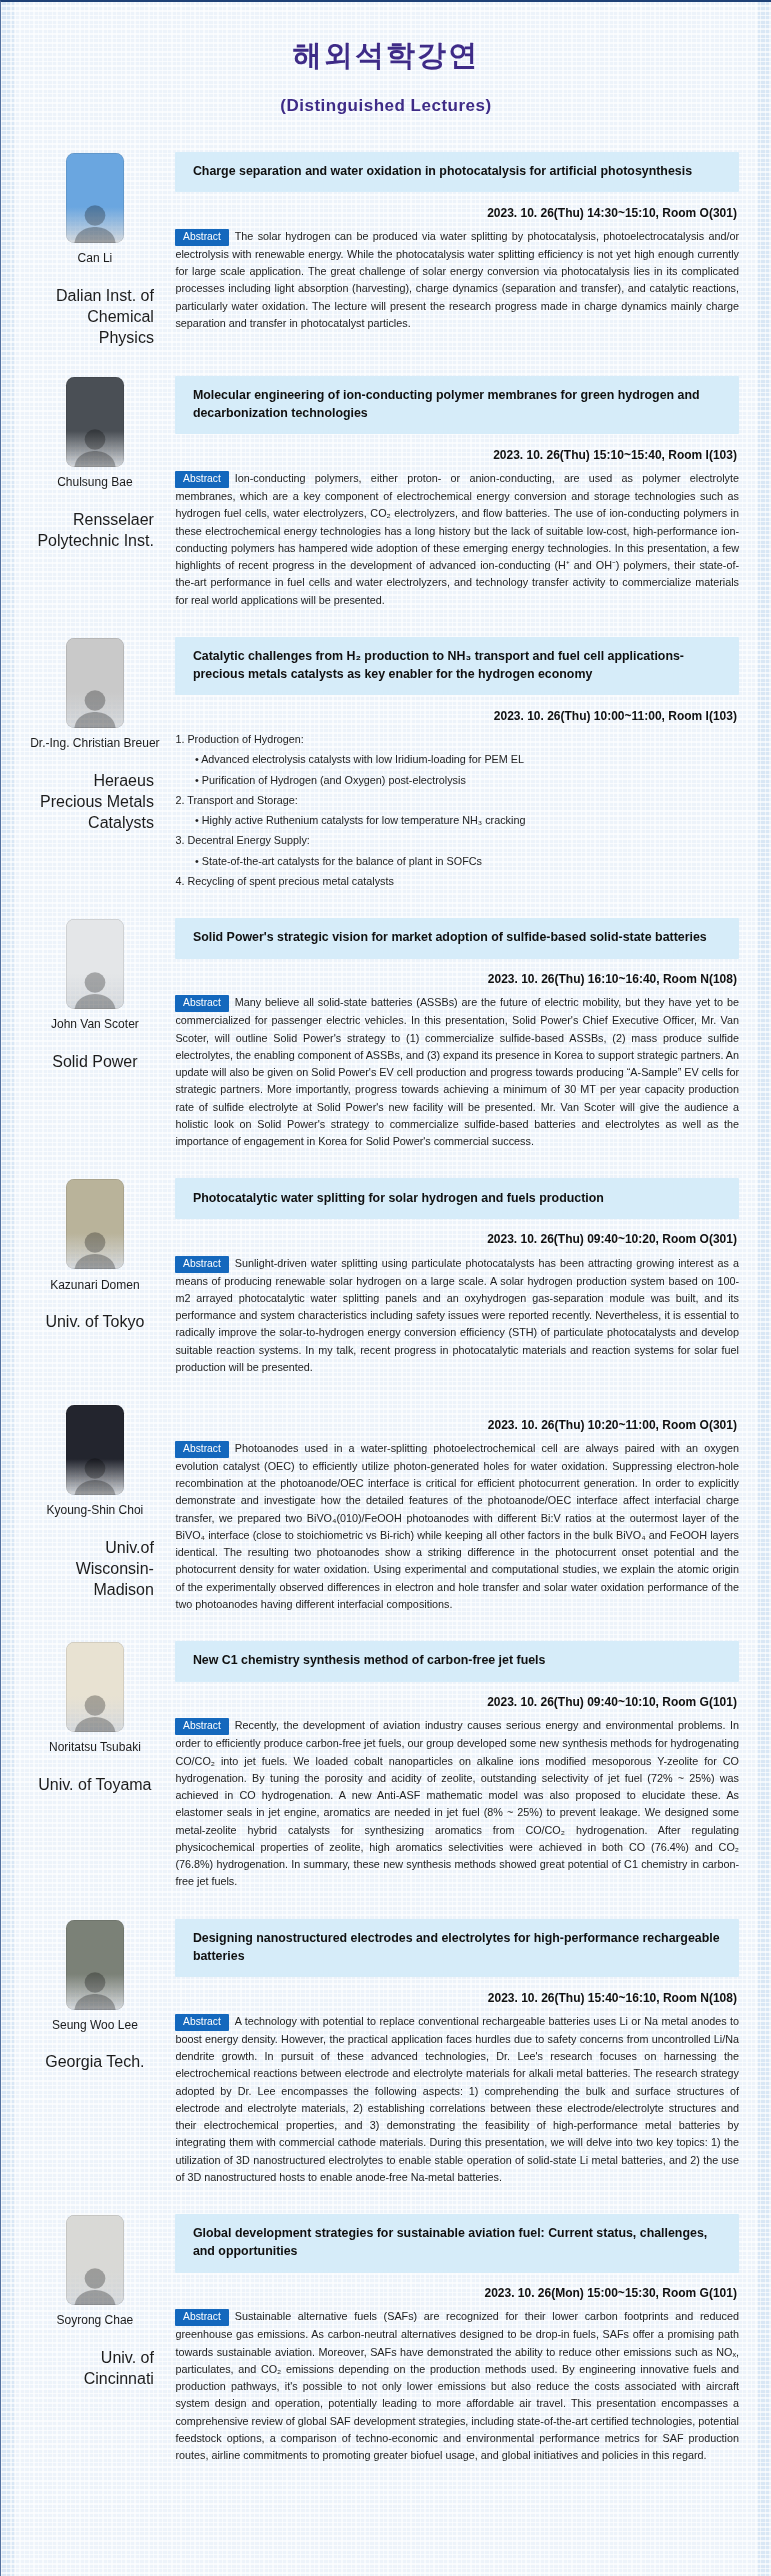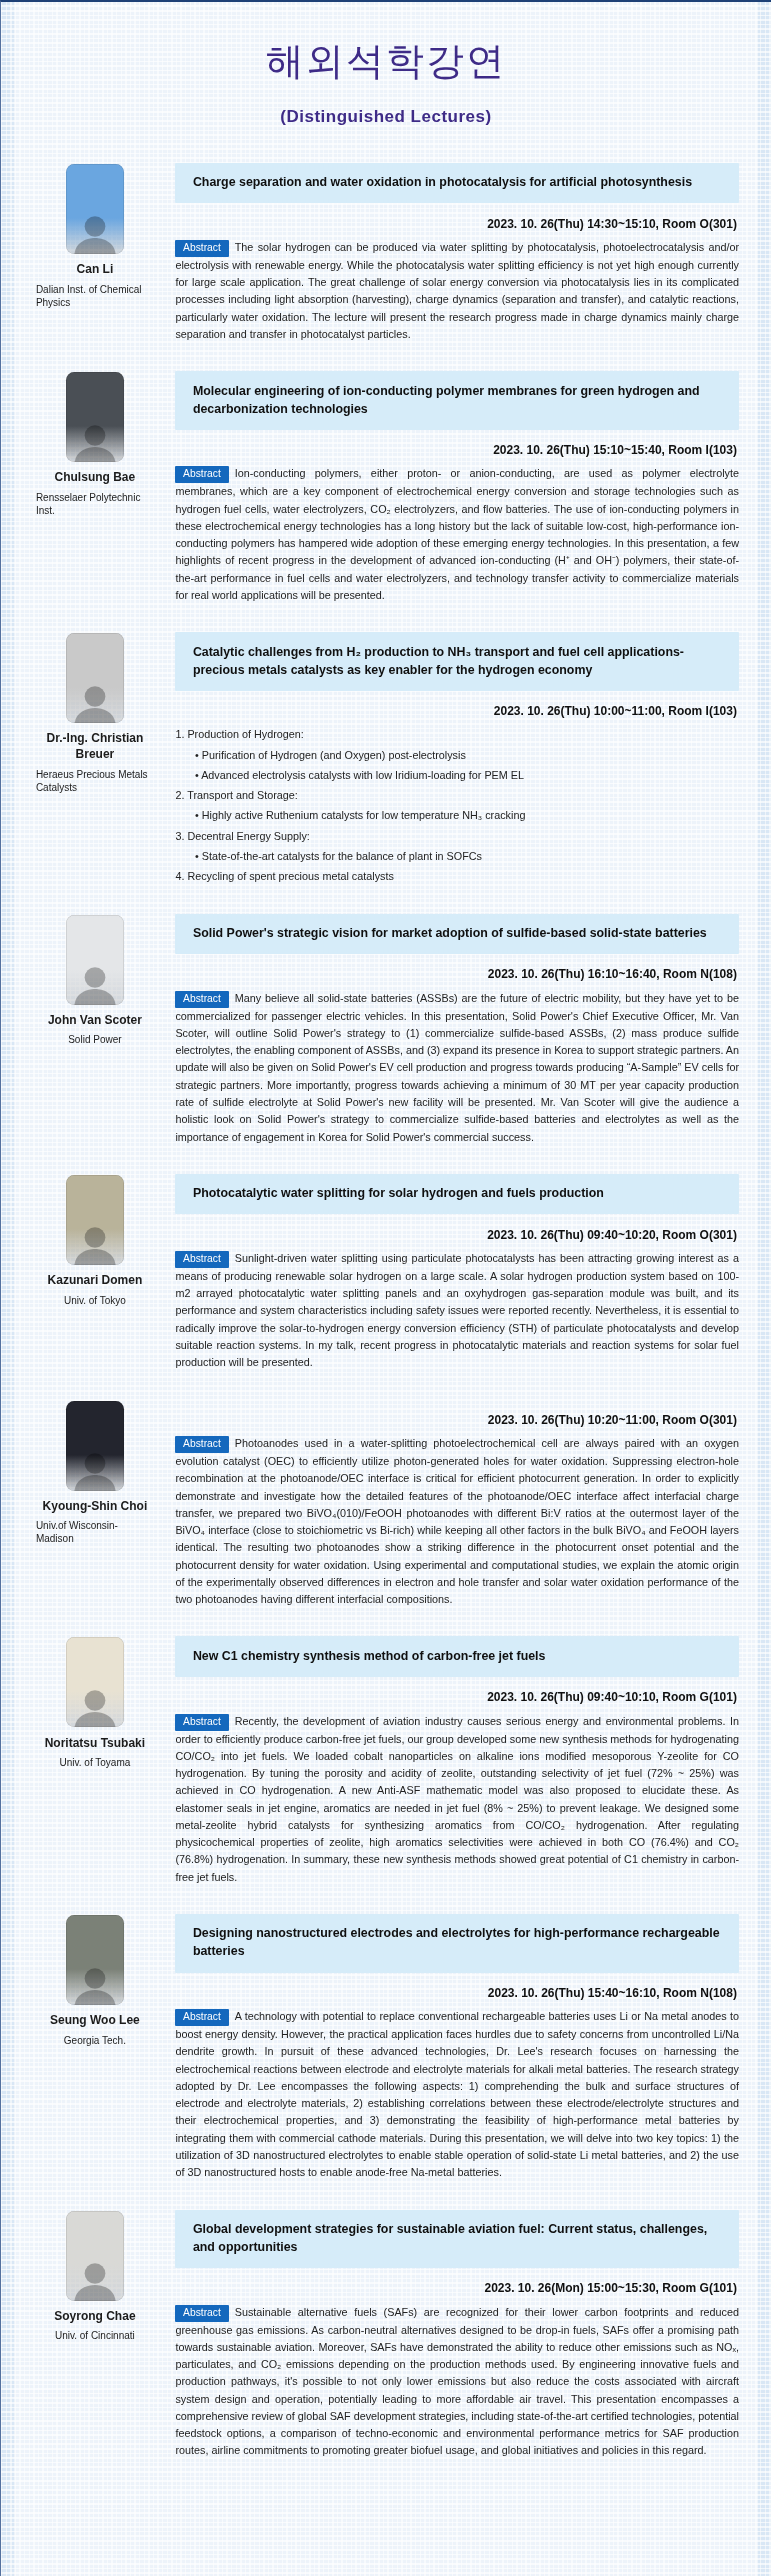--- a/index.html
+++ b/index.html
@@ -17,32 +17,32 @@
     background-image:
       repeating-linear-gradient(0deg, rgba(255,255,255,.65) 0 1.5px, rgba(255,255,255,0) 1.5px 4.6px),
       repeating-linear-gradient(90deg, rgba(255,255,255,.55) 0 1.5px, rgba(255,255,255,0) 1.5px 4.6px);
   }
   .content{
     margin:0 13.4px;min-height:100%;
     background:rgba(255,255,255,.52);
     padding:29px 15.5px 31px 15.5px;box-sizing:border-box;
   }
   .header{text-align:center;margin-bottom:36px;}
-  .title-ko{font-size:38px;font-weight:400;color:var(--header);letter-spacing:2.1px;margin:5.2px 0 19.6px 0;}
+  .title-ko{font-size:29px;font-weight:700;color:var(--header);letter-spacing:2.1px;margin:5.2px 0 19.6px 0;}
   .title-en{font-size:17px;font-weight:700;color:var(--header);letter-spacing:0.5px;}
   .lecture{display:flex;gap:15.5px;margin-top:28px;align-items:flex-start;}
   .lecture-left{flex:0 0 130px;display:flex;flex-direction:column;align-items:center;padding-top:1px;}
   .photo{
     width:58px;height:90px;border-radius:8.2px;overflow:hidden;position:relative;
     box-shadow:inset 0 0 0 0.5px rgba(0,0,0,.18);
     display:flex;align-items:flex-end;justify-content:center;background:#cfd6dd;
   }
   .photo svg{display:block;width:100%;height:auto;}
-  .speaker-name{margin-top:8.2px;font-weight:bold;font-size:12px;line-height:1.3;text-align:center;}
-  .speaker-aff{margin-top:5px;font-size:10px;line-height:1.32;text-align:left;max-width:118px;}
+  .speaker-name{margin-top:8.2px;font-weight:normal;font-size:12px;line-height:1.3;text-align:center;}
+  .speaker-aff{margin-top:18px;font-size:16px;line-height:1.32;text-align:right;max-width:118px;}
   .lecture-right{flex:1;min-width:0;padding-right:3.1px;}
   .title-box{
     background:var(--titlebox);border-radius:1px;padding:11.3px 17.5px;
     font-size:12.4px;font-weight:bold;line-height:1.45;color:#101010;
   }
   .datetime{text-align:right;font-weight:bold;font-size:12px;margin:13.4px 2.1px 8.2px 0;color:#101010;}
   .abstract{font-size:10.8px;line-height:1.6;text-align:justify;color:#222;}
   .abstract-para{margin:0;}
   .abstract-para + .abstract-para{margin-top:3px;}
   .abstract-para.bullet{padding-left:19.6px;}
@@ -113,22 +113,22 @@
         </svg>
       </div>
       <div class="speaker-name">Dr.-Ing. Christian Breuer</div>
       <div class="speaker-aff">Heraeus Precious Metals Catalysts</div>
     </div>
     <div class="lecture-right">
       <div class="title-box">Catalytic challenges from H₂ production to NH₃ transport and fuel cell applications-precious metals catalysts as key enabler for the hydrogen economy</div>
       <div class="datetime">2023. 10. 26(Thu) 10:00~11:00, Room I(103)</div>
       <div class="abstract">
               <div class="abstract-para">1. Production of Hydrogen:</div>
+              <div class="abstract-para bullet">• Advanced electrolysis catalysts with low Iridium-loading for PEM EL</div>
               <div class="abstract-para bullet">• Purification of Hydrogen (and Oxygen) post-electrolysis</div>
-              <div class="abstract-para bullet">• Advanced electrolysis catalysts with low Iridium-loading for PEM EL</div>
               <div class="abstract-para">2. Transport and Storage:</div>
               <div class="abstract-para bullet">• Highly active Ruthenium catalysts for low temperature NH₃ cracking</div>
               <div class="abstract-para">3. Decentral Energy Supply:</div>
               <div class="abstract-para bullet">• State-of-the-art catalysts for the balance of plant in SOFCs</div>
               <div class="abstract-para">4. Recycling of spent precious metal catalysts</div>
             </div>
     </div>
   </div>
 
   <div class="lecture">

